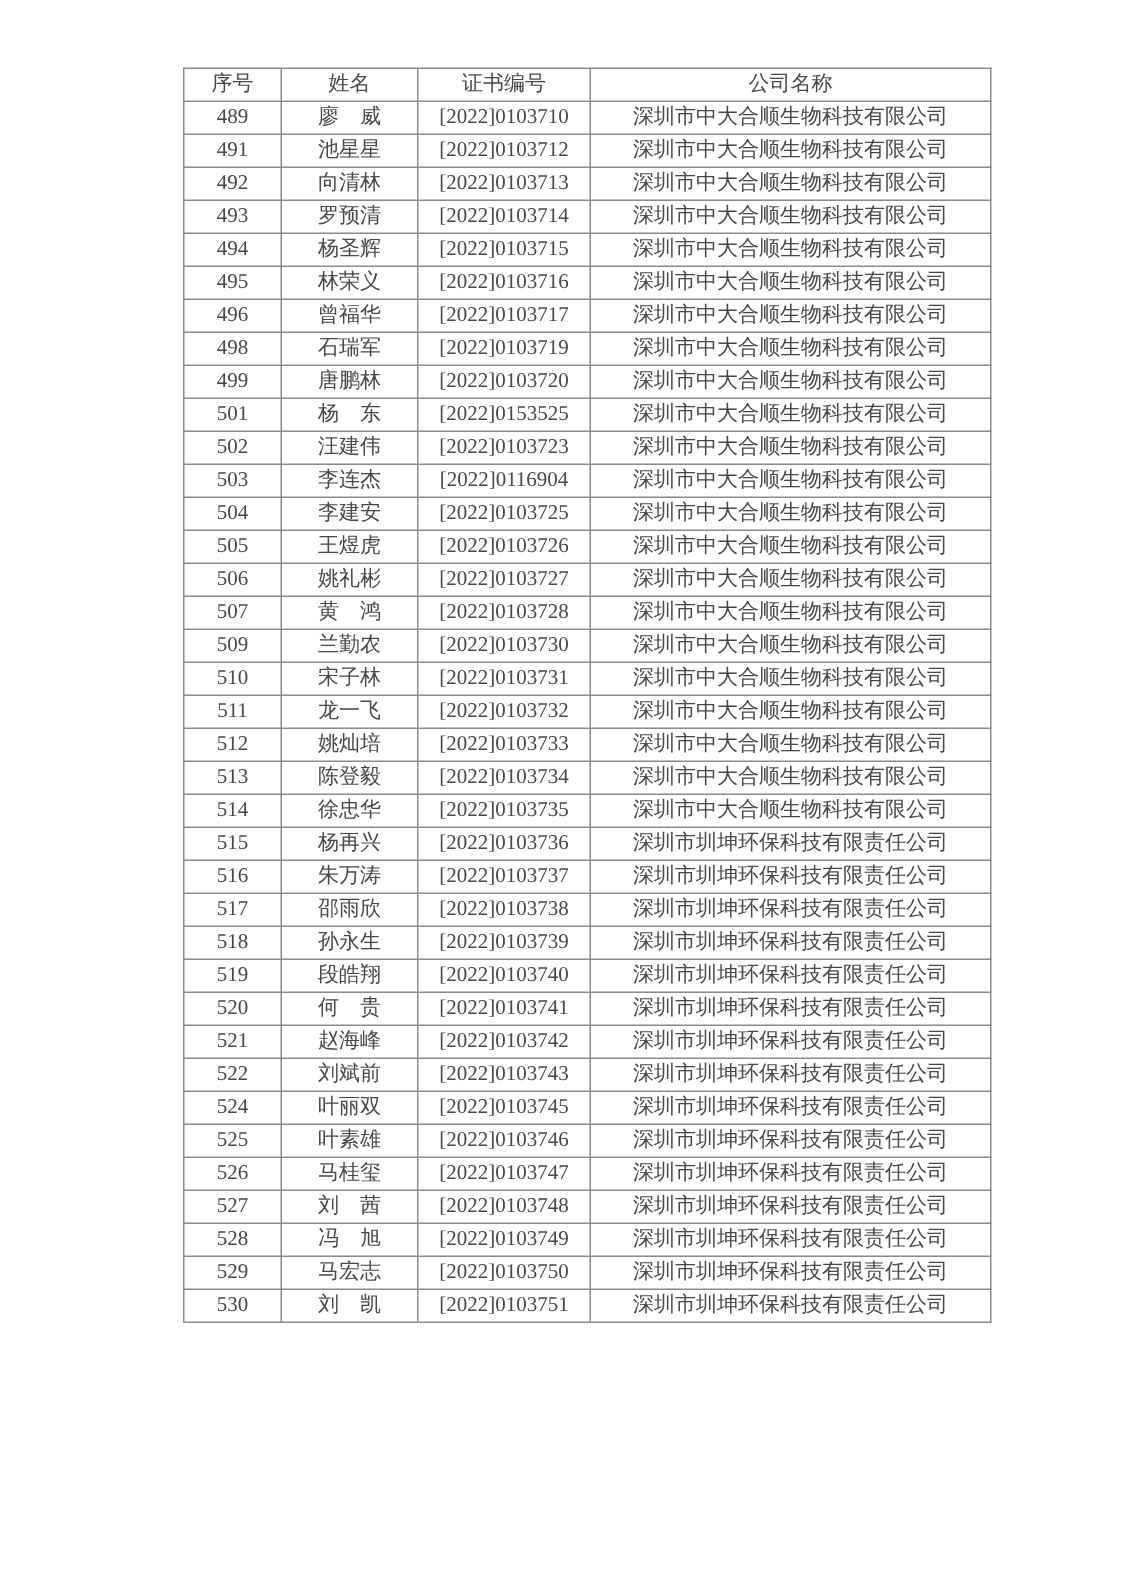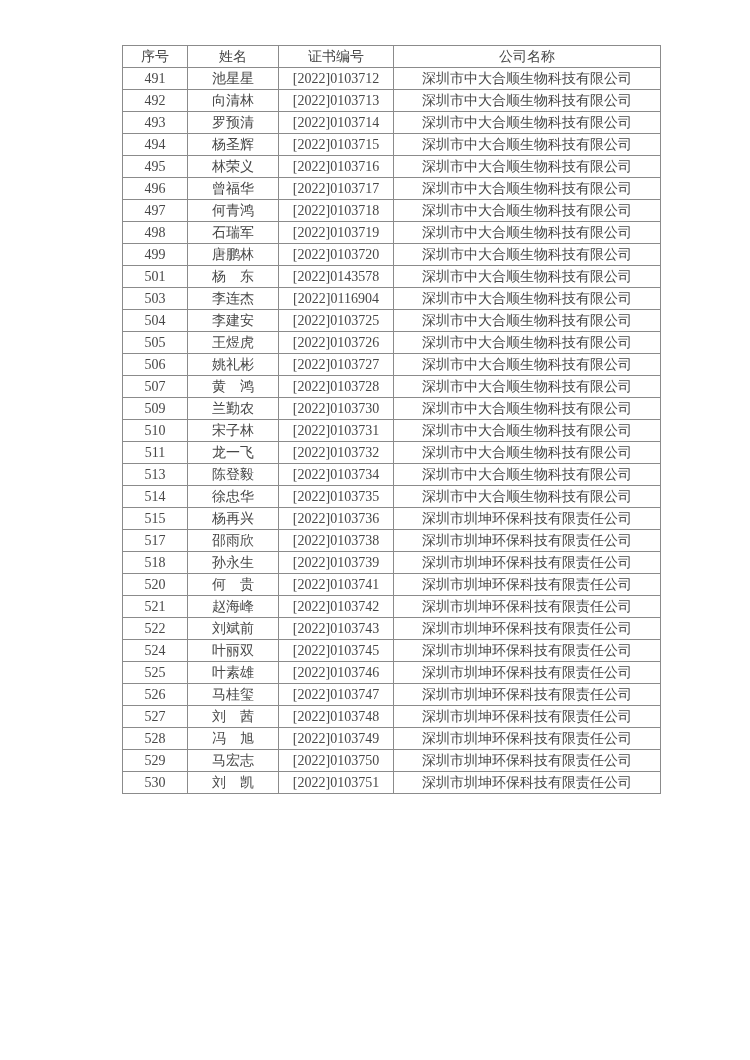--- a/index.html
+++ b/index.html
@@ -55,20 +55,26 @@
     <thead>
       <tr>
         <th>序号</th>
         <th>姓名</th>
         <th>证书编号</th>
         <th>公司名称</th>
       </tr>
     </thead>
     <tbody id="cert-table-body">
         <tr>
+          <td>489</td>
+          <td>廖　威</td>
+          <td>[2022]0103710</td>
+          <td>深圳市中大合顺生物科技有限公司</td>
+        </tr>
+        <tr>
           <td>491</td>
           <td>池星星</td>
           <td>[2022]0103712</td>
           <td>深圳市中大合顺生物科技有限公司</td>
         </tr>
         <tr>
           <td>492</td>
           <td>向清林</td>
           <td>[2022]0103713</td>
           <td>深圳市中大合顺生物科技有限公司</td>
@@ -91,41 +97,41 @@
           <td>[2022]0103716</td>
           <td>深圳市中大合顺生物科技有限公司</td>
         </tr>
         <tr>
           <td>496</td>
           <td>曾福华</td>
           <td>[2022]0103717</td>
           <td>深圳市中大合顺生物科技有限公司</td>
         </tr>
         <tr>
-          <td>497</td>
-          <td>何青鸿</td>
-          <td>[2022]0103718</td>
-          <td>深圳市中大合顺生物科技有限公司</td>
-        </tr>
-        <tr>
           <td>498</td>
           <td>石瑞军</td>
           <td>[2022]0103719</td>
           <td>深圳市中大合顺生物科技有限公司</td>
         </tr>
         <tr>
           <td>499</td>
           <td>唐鹏林</td>
           <td>[2022]0103720</td>
           <td>深圳市中大合顺生物科技有限公司</td>
         </tr>
         <tr>
           <td>501</td>
           <td>杨　东</td>
-          <td>[2022]0143578</td>
+          <td>[2022]0153525</td>
+          <td>深圳市中大合顺生物科技有限公司</td>
+        </tr>
+        <tr>
+          <td>502</td>
+          <td>汪建伟</td>
+          <td>[2022]0103723</td>
           <td>深圳市中大合顺生物科技有限公司</td>
         </tr>
         <tr>
           <td>503</td>
           <td>李连杰</td>
           <td>[2022]0116904</td>
           <td>深圳市中大合顺生物科技有限公司</td>
         </tr>
         <tr>
           <td>504</td>
@@ -163,47 +169,65 @@
           <td>[2022]0103731</td>
           <td>深圳市中大合顺生物科技有限公司</td>
         </tr>
         <tr>
           <td>511</td>
           <td>龙一飞</td>
           <td>[2022]0103732</td>
           <td>深圳市中大合顺生物科技有限公司</td>
         </tr>
         <tr>
+          <td>512</td>
+          <td>姚灿培</td>
+          <td>[2022]0103733</td>
+          <td>深圳市中大合顺生物科技有限公司</td>
+        </tr>
+        <tr>
           <td>513</td>
           <td>陈登毅</td>
           <td>[2022]0103734</td>
           <td>深圳市中大合顺生物科技有限公司</td>
         </tr>
         <tr>
           <td>514</td>
           <td>徐忠华</td>
           <td>[2022]0103735</td>
           <td>深圳市中大合顺生物科技有限公司</td>
         </tr>
         <tr>
           <td>515</td>
           <td>杨再兴</td>
           <td>[2022]0103736</td>
           <td>深圳市圳坤环保科技有限责任公司</td>
         </tr>
         <tr>
+          <td>516</td>
+          <td>朱万涛</td>
+          <td>[2022]0103737</td>
+          <td>深圳市圳坤环保科技有限责任公司</td>
+        </tr>
+        <tr>
           <td>517</td>
           <td>邵雨欣</td>
           <td>[2022]0103738</td>
           <td>深圳市圳坤环保科技有限责任公司</td>
         </tr>
         <tr>
           <td>518</td>
           <td>孙永生</td>
           <td>[2022]0103739</td>
+          <td>深圳市圳坤环保科技有限责任公司</td>
+        </tr>
+        <tr>
+          <td>519</td>
+          <td>段皓翔</td>
+          <td>[2022]0103740</td>
           <td>深圳市圳坤环保科技有限责任公司</td>
         </tr>
         <tr>
           <td>520</td>
           <td>何　贵</td>
           <td>[2022]0103741</td>
           <td>深圳市圳坤环保科技有限责任公司</td>
         </tr>
         <tr>
           <td>521</td>

